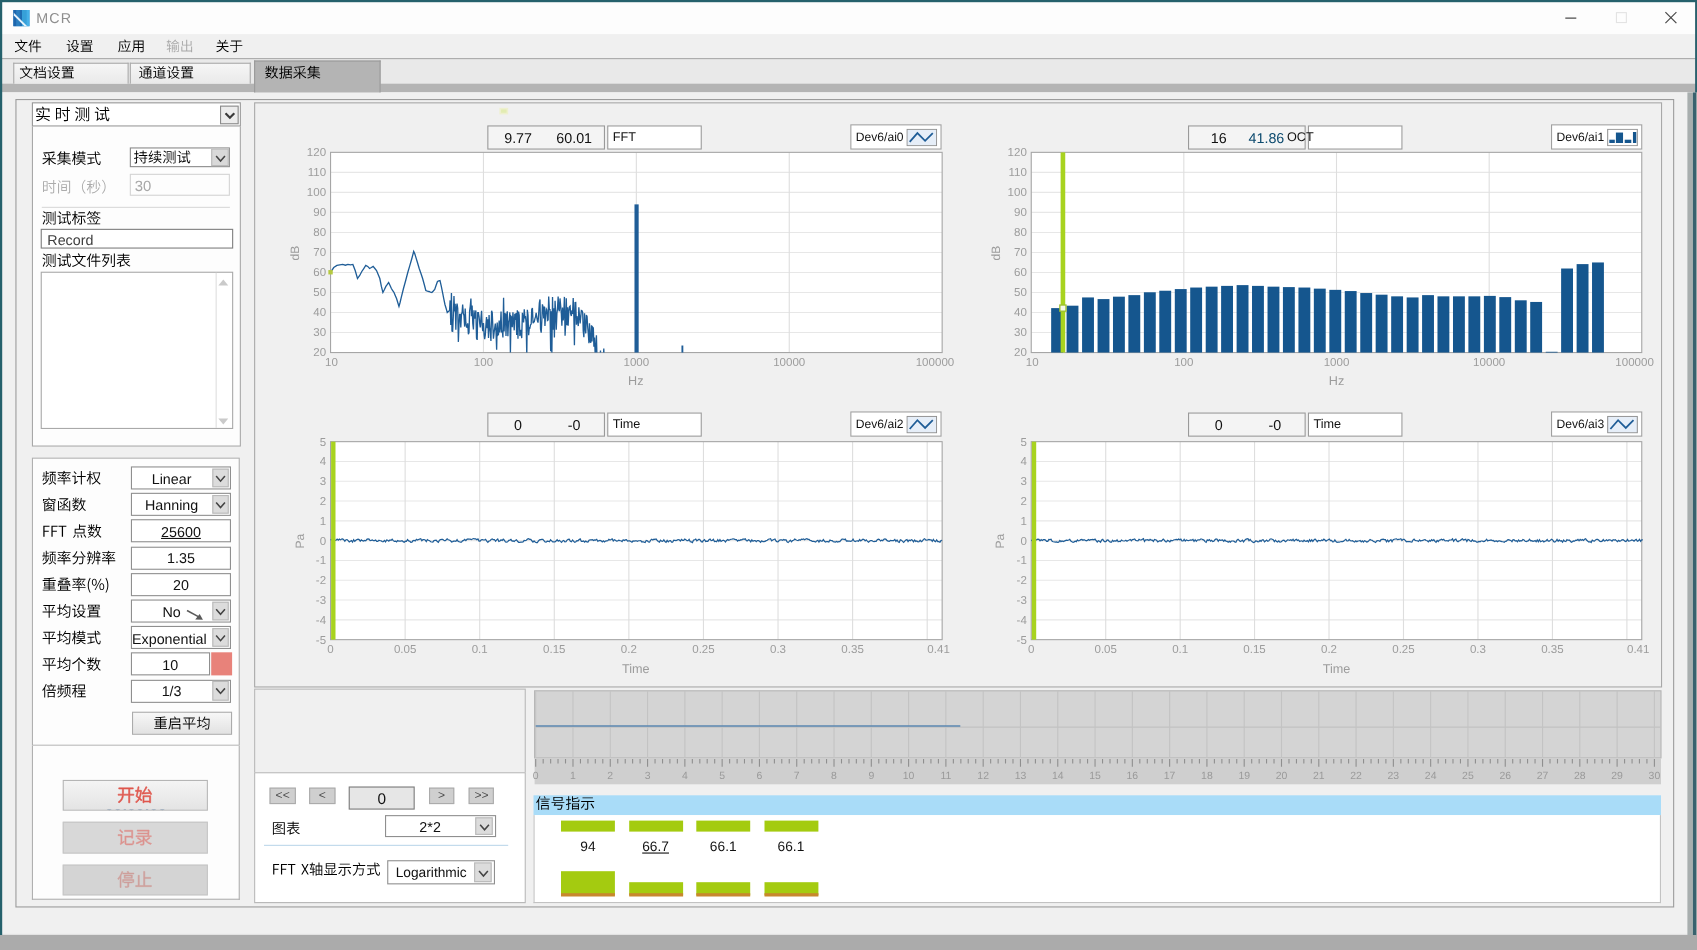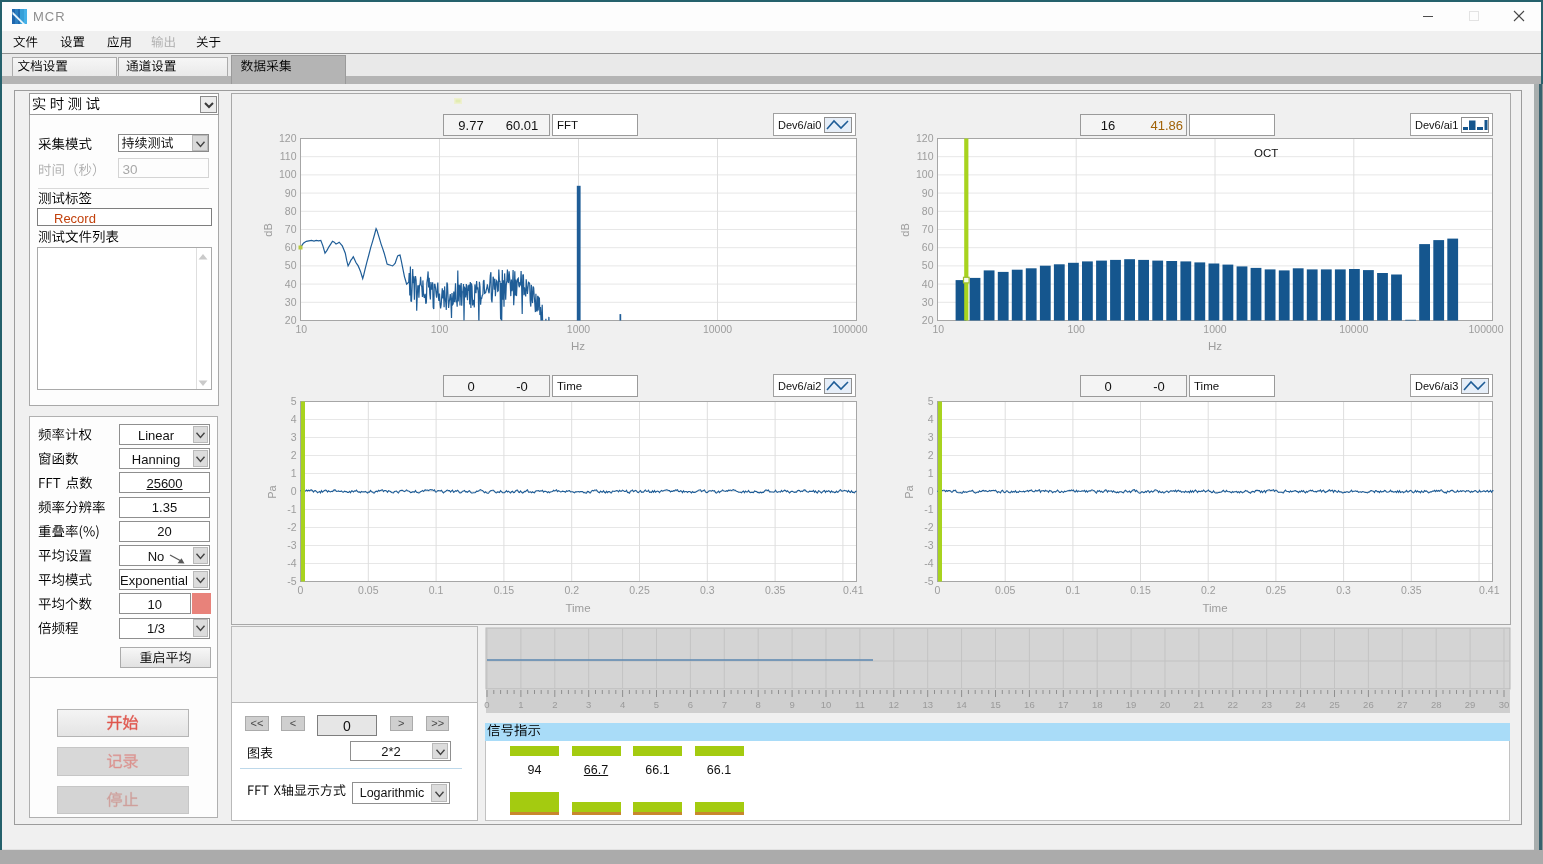--- a/index.html
+++ b/index.html
@@ -117,21 +117,21 @@
   </svg>
 <div style="position:absolute;left:118px;top:133.5px;width:91px;height:18.5px;background:#fff;border:1px solid #8a8a8a;"></div>
 <div style="position:absolute;left:191.5px;top:135px;width:16.5px;height:15.5px;background:#d9d9d9;border:1px solid #b9b9b9;"></div>
 <svg style="position:absolute;left:194.5px;top:140.5px" width="11" height="7">
     <path d="M1.5,0.8 L5.5,5.4 L9.5,0.8" fill="none" stroke="#444444" stroke-width="1.4"></path>
   </svg>
 <div style="position:absolute;left:118px;top:158px;width:91px;height:20px;background:#fdfdfd;border:1px solid #d4d4d4;"></div>
 <div style="position:absolute;left:122.5px;top:161.5px;width:30px;height:14px;font:13.5px 'Liberation Sans',sans-serif;color:#a8a8a8;">30</div>
 <div style="position:absolute;left:38px;top:188px;width:171px;height:1px;background:#d9d9d9;"></div>
 <div style="position:absolute;left:37px;top:208px;width:175px;height:17.5px;background:#fff;border:1px solid #7e7e7e;"></div>
-<div style="position:absolute;left:54px;top:210.5px;width:80px;height:26px;font:13px 'Liberation Sans',sans-serif;color:#c2410c;">Record</div>
+<div style="position:absolute;left:43px;top:210.5px;width:80px;height:26px;font:13px 'Liberation Sans',sans-serif;color:#404040;">Record</div>
 <div style="position:absolute;left:36.5px;top:246.5px;width:175.5px;height:143.5px;background:#fff;border:1px solid #a9a9a9;"></div>
 <div style="position:absolute;left:195.7px;top:247.5px;width:1px;height:141.5px;background:#dedede;"></div>
 <svg style="position:absolute;left:198px;top:252.5px" width="10" height="8">
     <path d="M5,1 L9.5,6.5 L0.5,6.5 Z" fill="#cacaca"></path>
   </svg>
 <svg style="position:absolute;left:198px;top:379px" width="10" height="8">
     <path d="M5,7 L9.5,1.5 L0.5,1.5 Z" fill="#cacaca"></path>
   </svg>
 <div style="position:absolute;left:29px;top:416px;width:189px;height:262px;background:#fdfdfd;border:1px solid #b0b0b0;"></div>
 <div style="position:absolute;left:29px;top:678px;width:189px;height:140px;background:#fdfdfd;border:1px solid #b0b0b0;border-top:none;"></div>
@@ -411,23 +411,23 @@
 <div style="position:absolute;left:552px;top:114px;width:86px;height:22px;background:#fff;border:1px solid #9a9a9a;"></div>
 <div style="position:absolute;left:557px;top:119px;width:70px;height:13px;font:11.5px 'Liberation Sans',sans-serif;color:#111;">FFT</div>
 <div style="position:absolute;left:773px;top:113px;width:83px;height:23px;background:#fff;border:1px solid #a0a0a0;"></div>
 <div style="position:absolute;left:778px;top:119px;width:46px;height:13px;font:11px 'Liberation Sans',sans-serif;color:#111;">Dev6/ai0</div>
 <svg style="position:absolute;left:824px;top:117px" width="28" height="16">
     <rect x="0.5" y="0.5" width="27" height="15" fill="#e6eef8" stroke="#8f8f8f"></rect>
     <path d="M3,12 L10,4 L17,11 L24,4" fill="none" stroke="#1f5d97" stroke-width="1.6"></path>
   </svg>
 <div style="position:absolute;left:1080px;top:114px;width:107px;height:22px;background:#f4f4f4;border:1px solid #9a9a9a;"></div>
 <div style="position:absolute;left:1086px;top:118px;width:44px;height:14px;font:13px 'Liberation Sans',sans-serif;color:#111;text-align:center;">16</div>
-<div style="position:absolute;left:1135px;top:118px;width:48px;height:14px;font:13px 'Liberation Sans',sans-serif;color:#a16207;text-align:right;">41.86</div>
+<div style="position:absolute;left:1135px;top:118px;width:48px;height:14px;font:13px 'Liberation Sans',sans-serif;color:#0c4a6e;text-align:left;">41.86</div>
 <div style="position:absolute;left:1189px;top:114px;width:86px;height:22px;background:#fff;border:1px solid #9a9a9a;"></div>
-<div style="position:absolute;left:1254px;top:119px;width:70px;height:13px;font:11.5px 'Liberation Sans',sans-serif;color:#111;margin-top:28px;">OCT</div>
+<div style="position:absolute;left:1170px;top:119px;width:70px;height:13px;font:11.5px 'Liberation Sans',sans-serif;color:#111;">OCT</div>
 <div style="position:absolute;left:1410px;top:113px;width:83px;height:23px;background:#fff;border:1px solid #a0a0a0;"></div>
 <div style="position:absolute;left:1415px;top:119px;width:46px;height:13px;font:11px 'Liberation Sans',sans-serif;color:#111;">Dev6/ai1</div>
 <svg style="position:absolute;left:1461px;top:117px" width="28" height="16">
     <rect x="0.5" y="0.5" width="27" height="15" fill="#ffffff" stroke="#8f8f8f"></rect>
     <rect x="2" y="10" width="5" height="3" fill="#15568e"></rect>
     <rect x="8" y="3.5" width="6.5" height="9.5" fill="#15568e"></rect>
     <rect x="16" y="10" width="6" height="3" fill="#15568e"></rect>
     <rect x="23.5" y="3" width="3" height="10" fill="#15568e"></rect>
   </svg>
 <div style="position:absolute;left:443px;top:375px;width:107px;height:22px;background:#f4f4f4;border:1px solid #9a9a9a;"></div>

